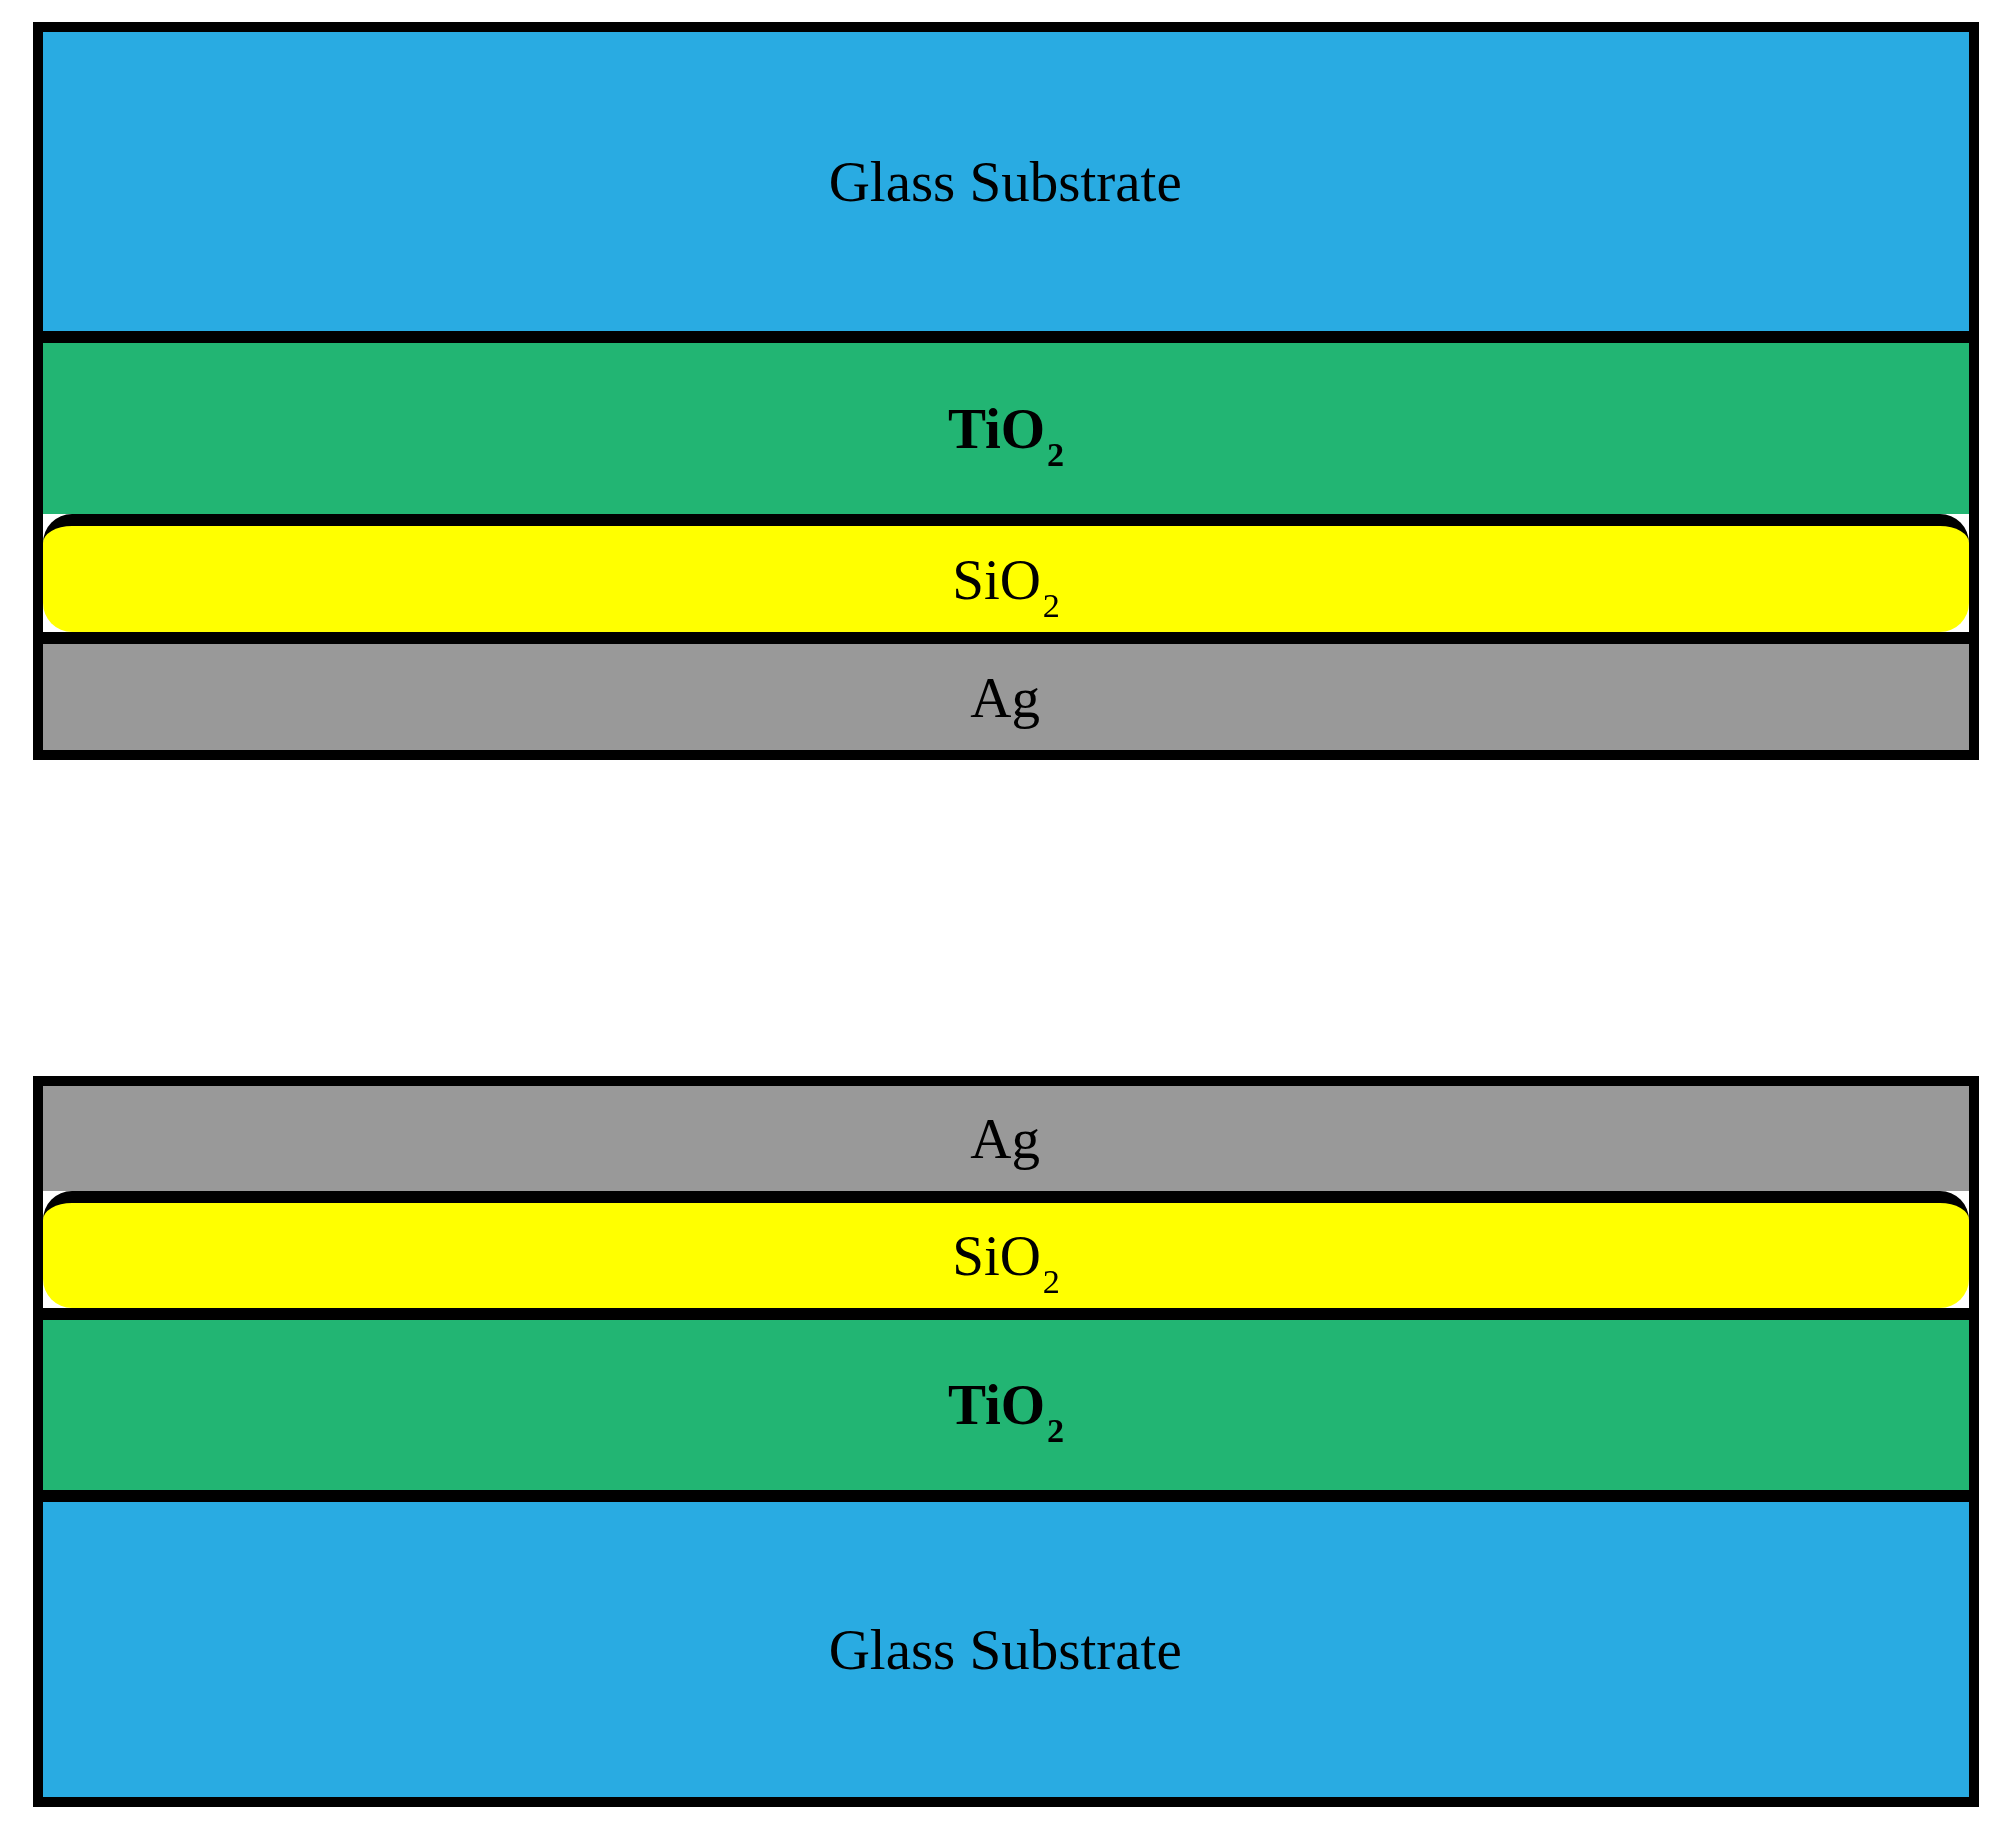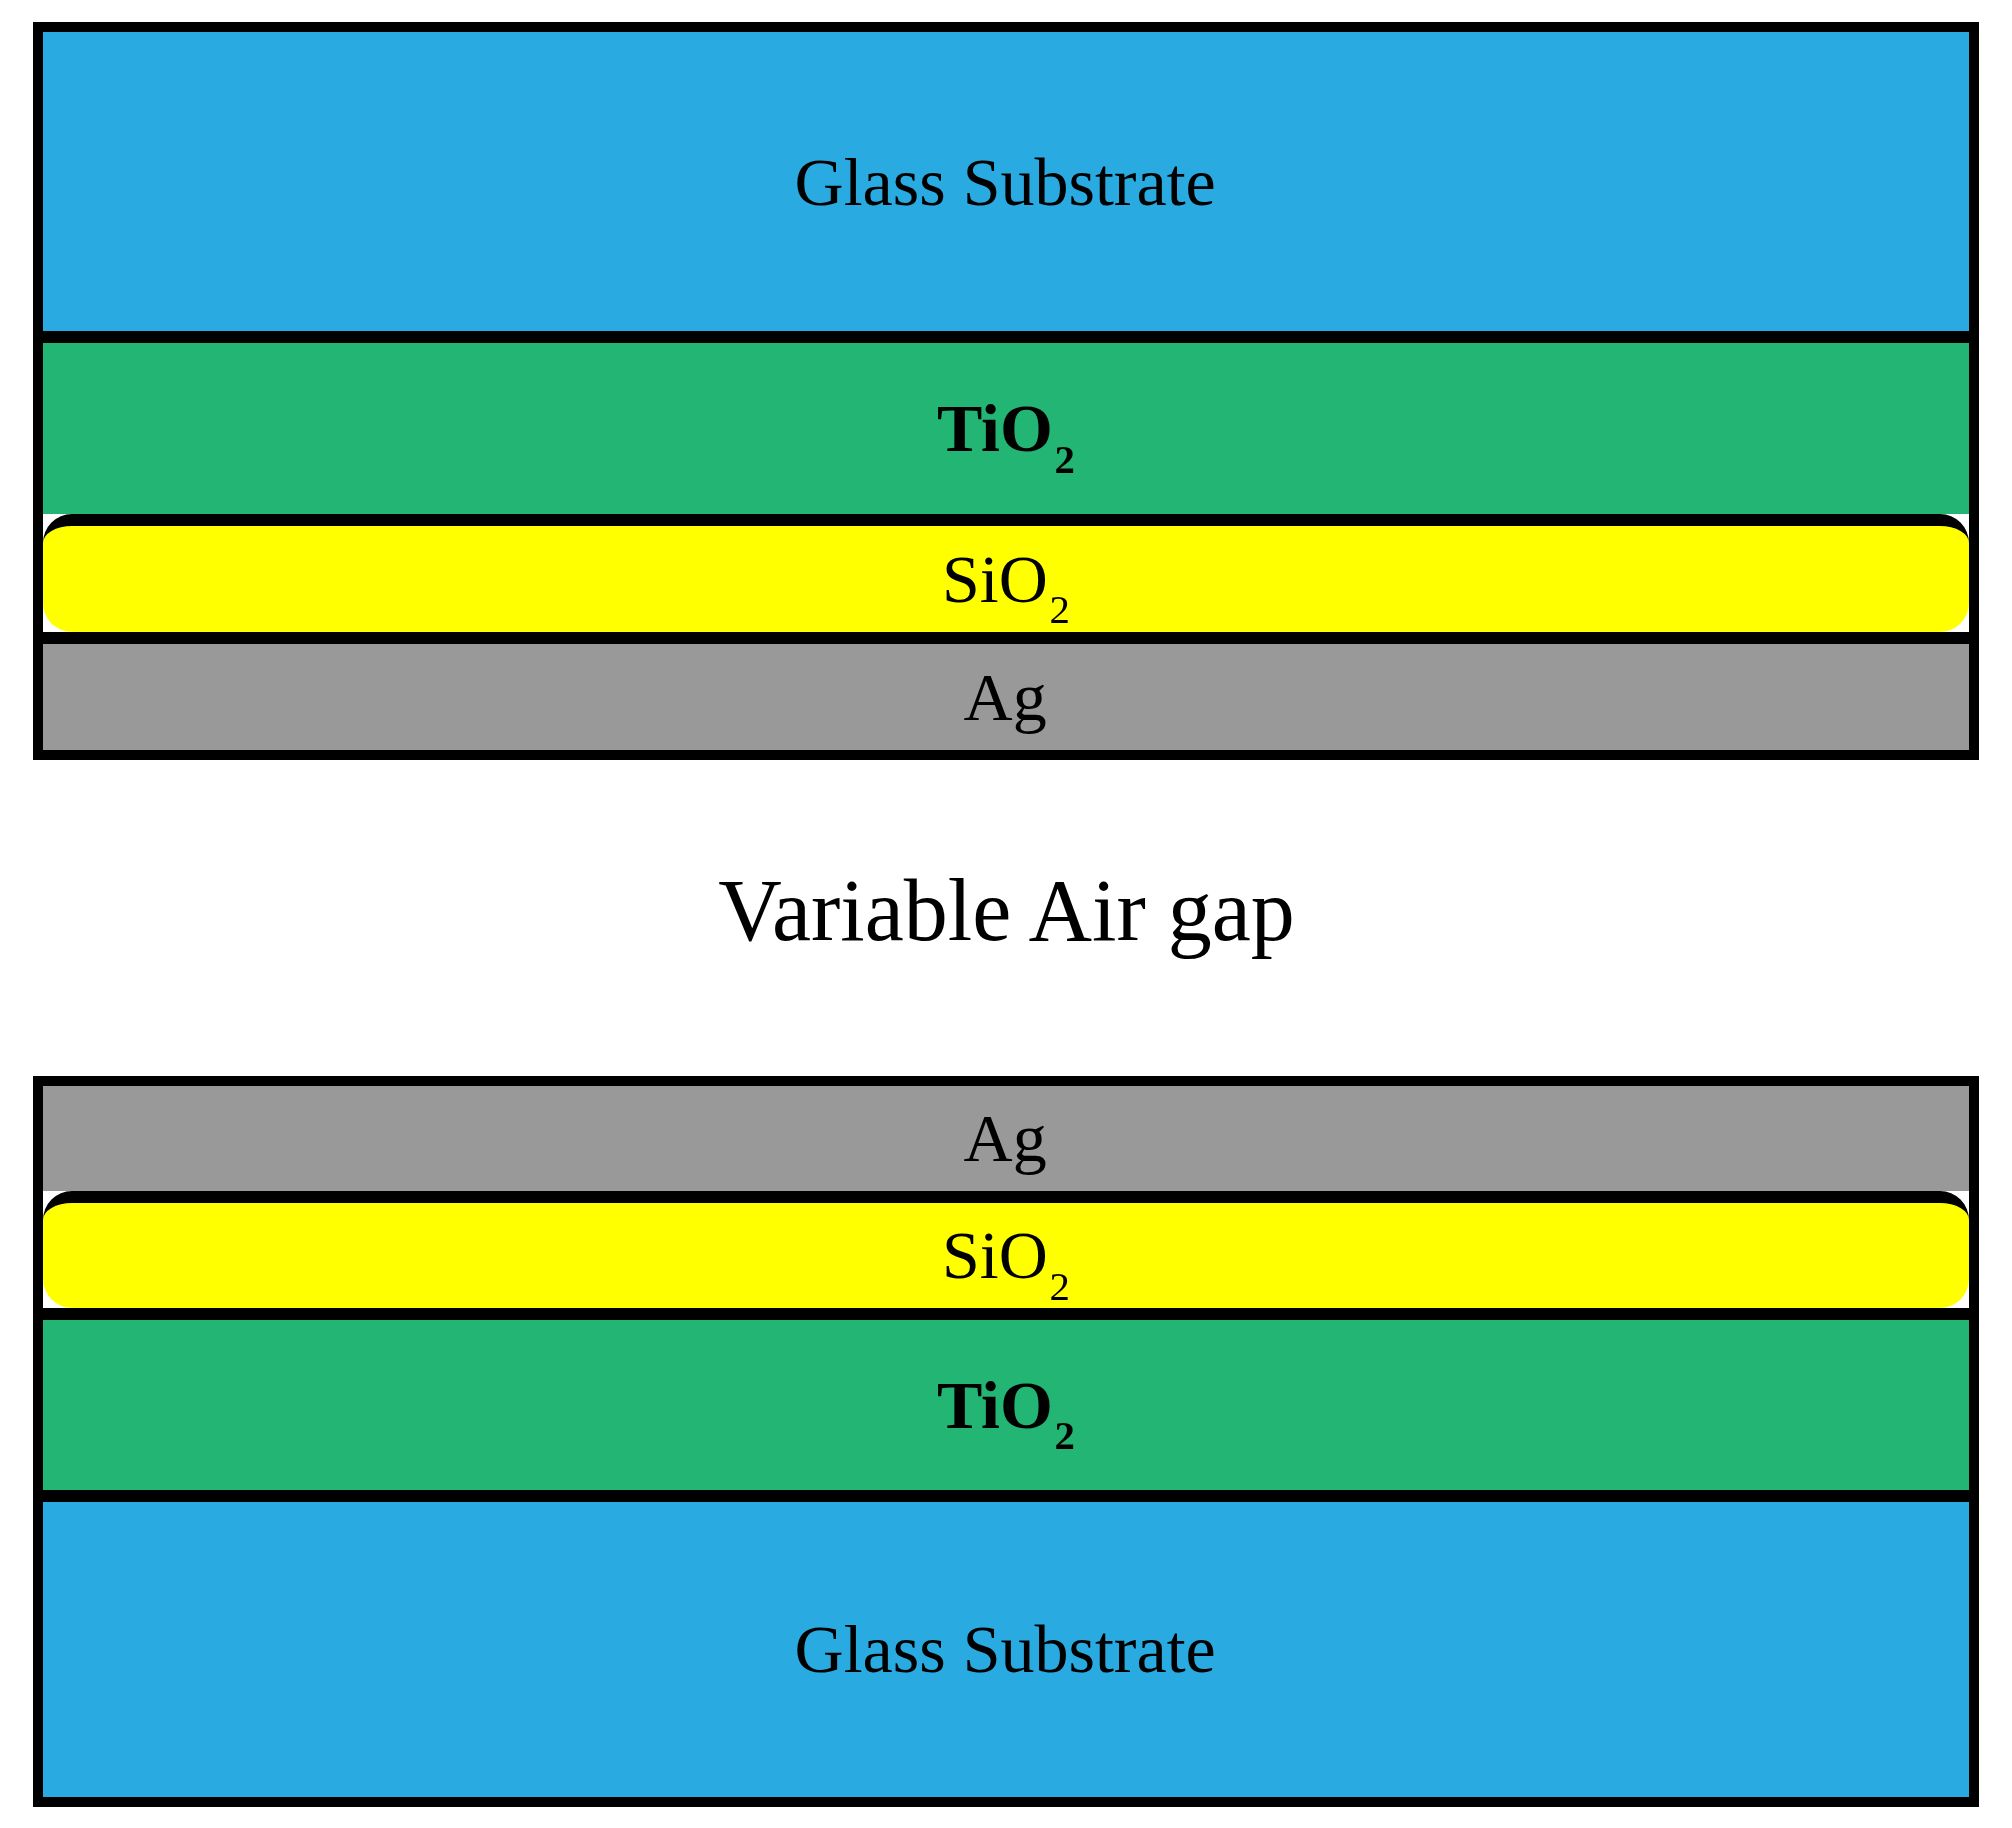--- a/index.html
+++ b/index.html
@@ -32,21 +32,21 @@
     align-items: center;
     justify-content: center;
     min-height: 0;
   }
   .layer.sep { border-top: 12.5px solid #000000; }
   .f-blue   { flex: 360 0 0; }
   .f-green  { flex: 207 0 0; font-weight: bold; }
   .f-yellow { flex: 128 0 0; border-radius: 29px; }
   .f-gray   { flex: 128 0 0; }
   .layer-label {
-    font-size: 68px;
+    font-size: 57px;
     line-height: 1;
     white-space: nowrap;
     letter-spacing: 0px;
   }
   .sub {
     font-size: 0.6em;
     position: relative;
     top: 0.52em;
     margin-left: 1.7px;
   }
@@ -74,21 +74,20 @@
       <span class="layer-label"><span>TiO</span><span class="sub">2</span></span>
     </div>
     <div class="layer sep f-yellow" style="background-color: rgb(255, 255, 0);">
       <span class="layer-label"><span>SiO</span><span class="sub">2</span></span>
     </div>
     <div class="layer sep f-gray" style="background-color: rgb(153, 153, 153);">
       <span class="layer-label"><span>Ag</span><span class="sub"></span></span>
     </div>
   </div>
 
-  <div class="gap-label">Variable Air gap</div>
 
   <div class="stack stack-bottom">
     <div class="layer f-gray" style="background-color: rgb(153, 153, 153);">
       <span class="layer-label"><span>Ag</span><span class="sub"></span></span>
     </div>
     <div class="layer sep f-yellow" style="background-color: rgb(255, 255, 0);">
       <span class="layer-label"><span>SiO</span><span class="sub">2</span></span>
     </div>
     <div class="layer sep f-green" style="background-color: rgb(34, 181, 115);">
       <span class="layer-label"><span>TiO</span><span class="sub">2</span></span>

